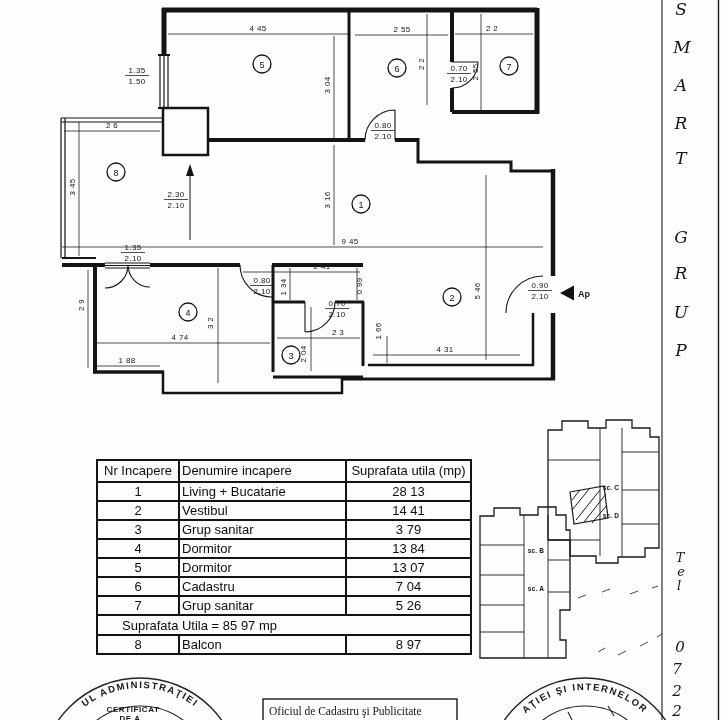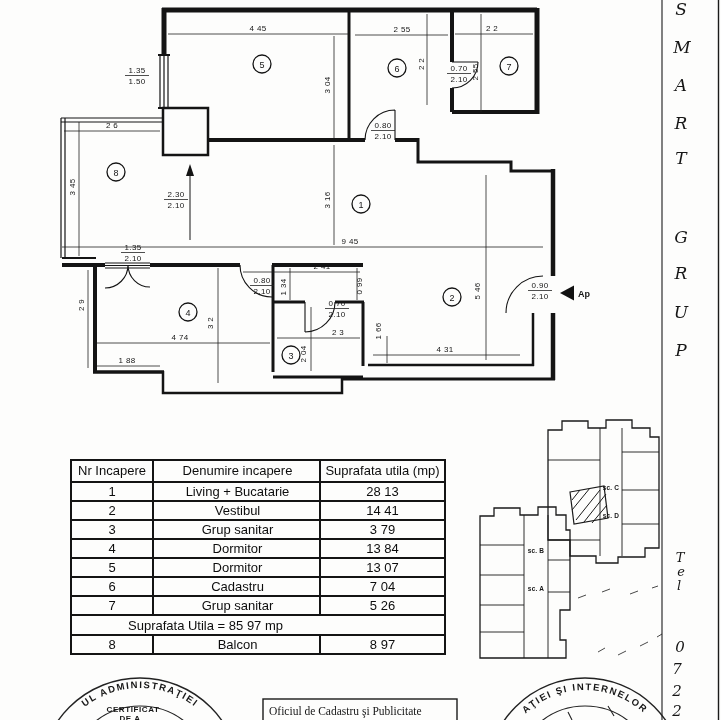--- a/index.html
+++ b/index.html
@@ -13,28 +13,28 @@
   .roomnum{font-size:9px;}
   .aptext{font-size:9px;font-weight:bold;}
   .sideletter{font-family:"DejaVu Serif",serif;font-style:italic;font-size:17px;}
   .sidetel{font-family:"DejaVu Serif",serif;font-style:italic;font-size:13px;}
   .sidephone{font-family:"DejaVu Serif",serif;font-style:italic;font-size:15px;}
   .sclabel{font-size:6.5px;font-weight:bold;letter-spacing:.2px;}
   .stamp-arc{font-size:9.5px;letter-spacing:1.6px;font-weight:bold;}
   .stamp-small{font-size:8px;letter-spacing:.6px;font-weight:bold;}
   .officetext{font-family:"Liberation Serif",serif;font-size:11.5px;}
   table.areas{
-    position:absolute;left:70px;top:459px;width:374px;
+    position:absolute;left:96px;top:459px;width:374px;
     border-collapse:collapse;table-layout:fixed;
     font-size:13px;color:#0d0d0d;
   }
   table.areas td{border:2px solid #141414;padding:0 0 0 2px;height:17px;line-height:17px;white-space:nowrap;overflow:hidden;}
   table.areas td.c{text-align:center;padding:0;}
-  table.areas td.l{text-align:center;}
-  table.areas td.span{padding-left:56px;height:18px;}
+  table.areas td.l{text-align:left;}
+  table.areas td.span{padding-left:24px;height:18px;}
   table.areas tr.hdr td{height:20px;line-height:20px;}
 </style>
 </head>
 <body>
 
 <div class="page">
 
   <svg width="721" height="455" viewBox="0 0 721 455">
 
     <g stroke="#141414" fill="none">

